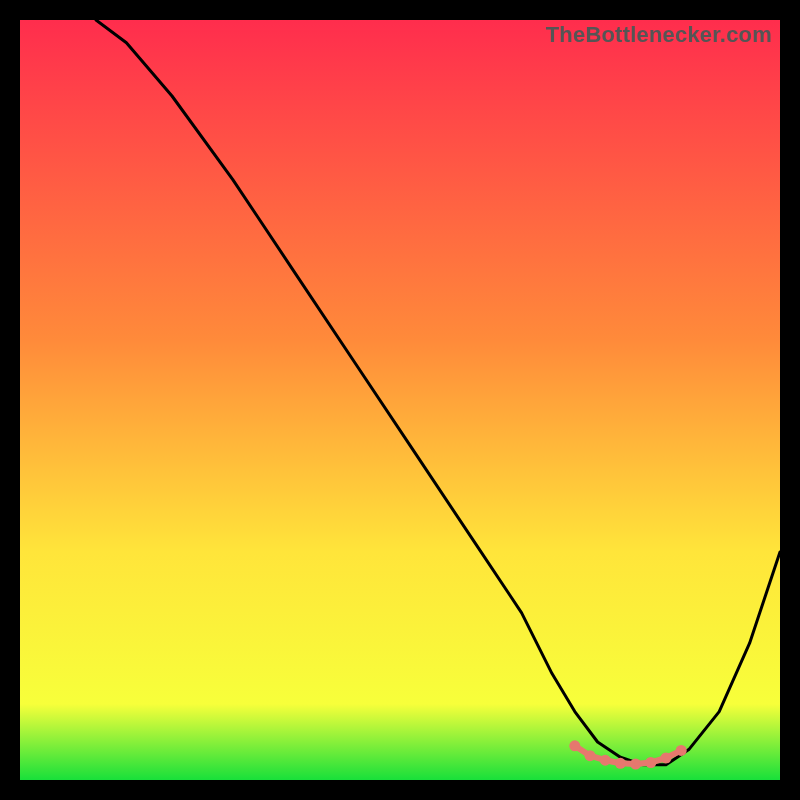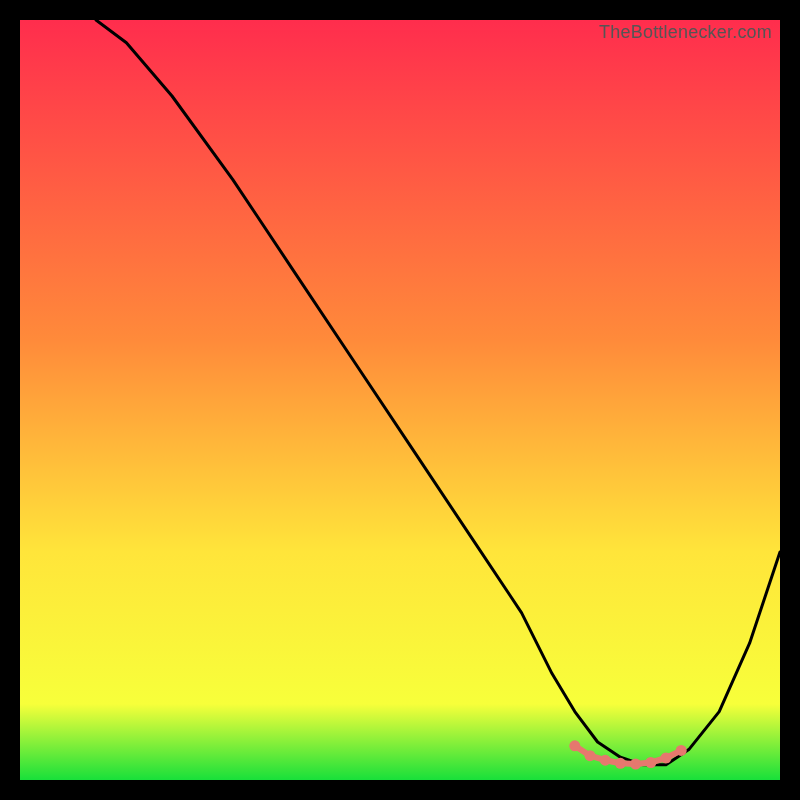--- a/index.html
+++ b/index.html
@@ -23,22 +23,22 @@
     left: 0;
     top: 0;
     width: 760px;
     height: 760px;
   }
   .watermark {
     position: absolute;
     top: 2px;
     right: 8px;
     font-family: Arial, Helvetica, sans-serif;
-    font-size: 18px;
-    font-weight: 400;
+    font-size: 22px;
+    font-weight: 700;
     color: #555555;
     letter-spacing: 0.2px;
     z-index: 50;
   }
   svg {
     display: block;
   }
 </style>
 </head>
 <body>

